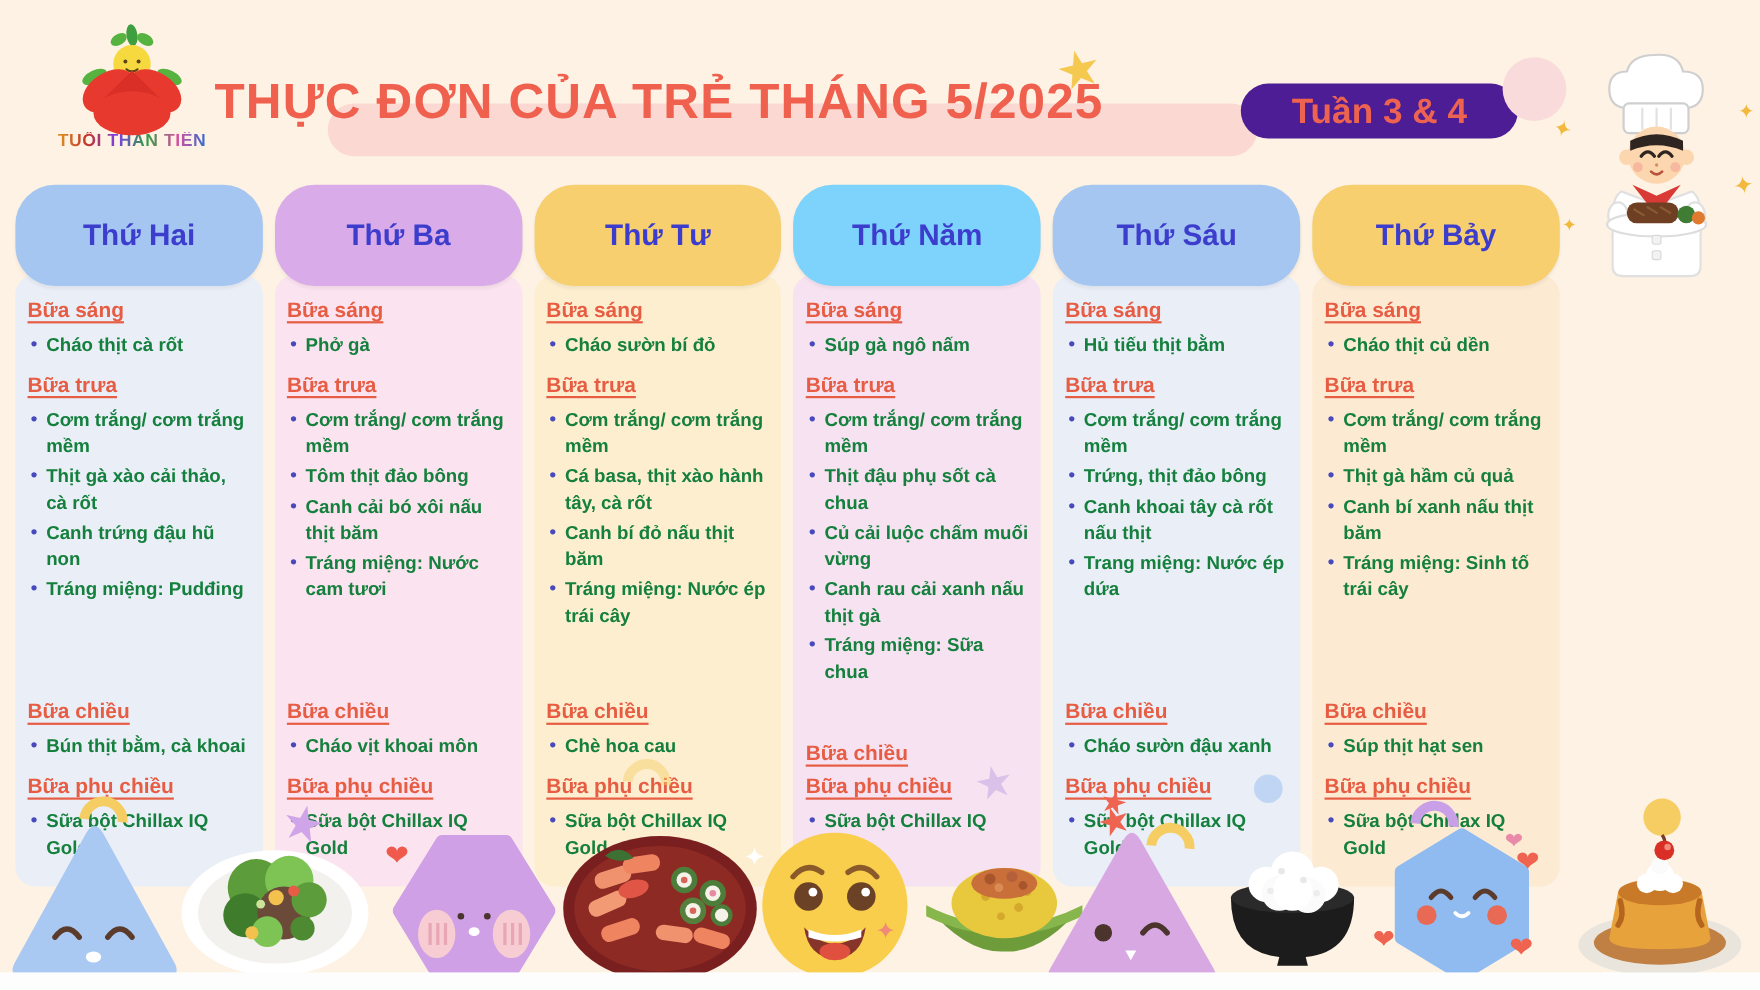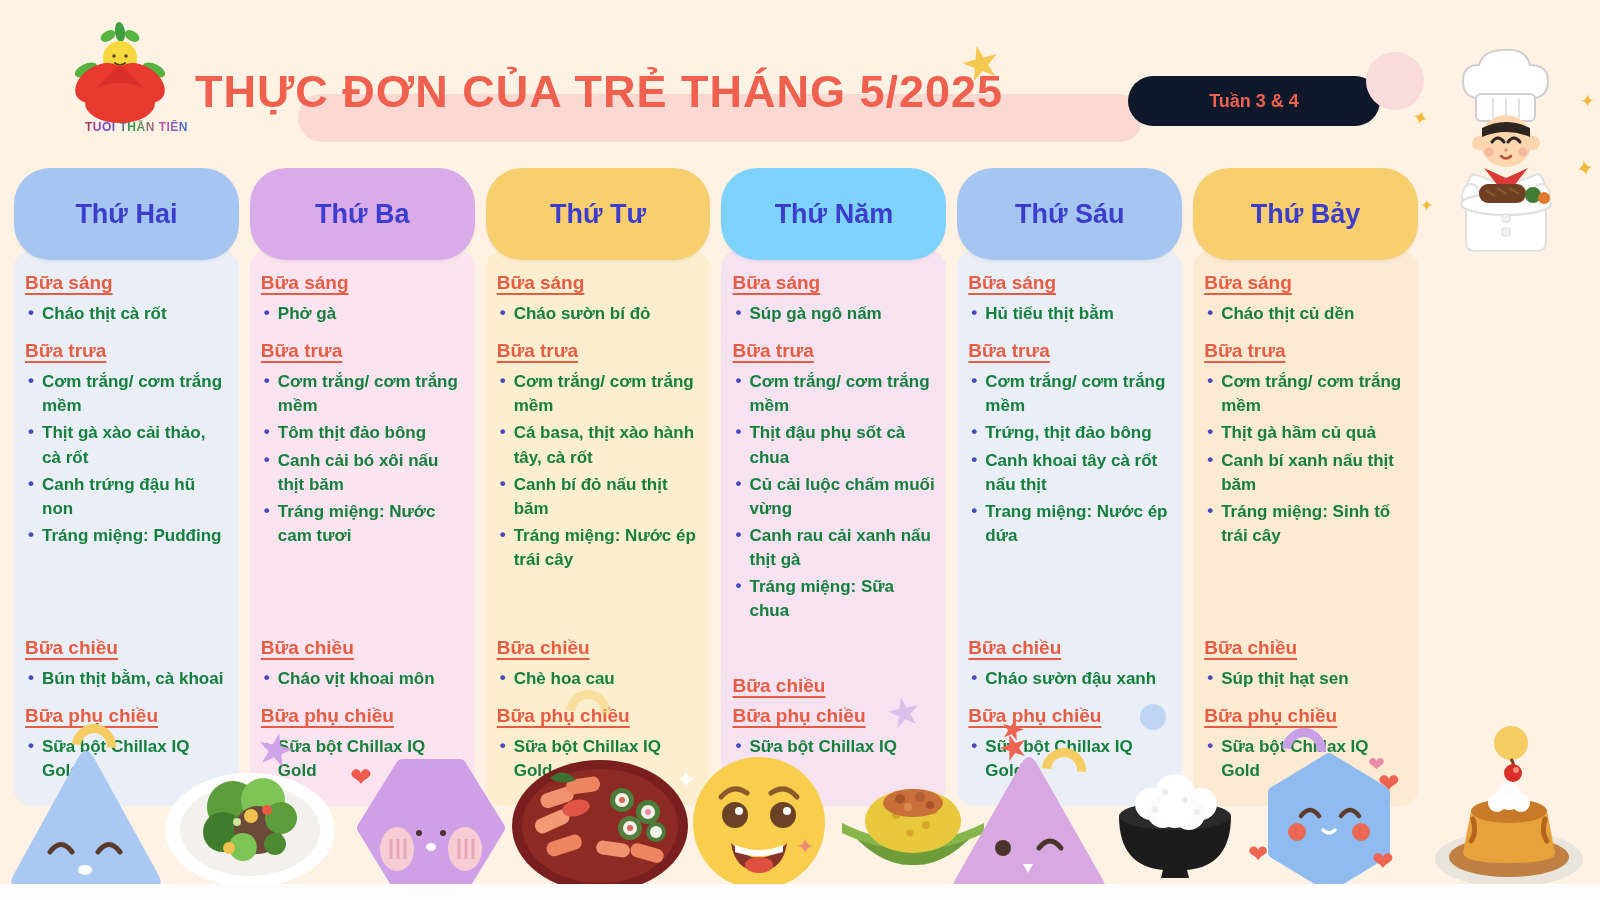--- a/index.html
+++ b/index.html
@@ -6,32 +6,32 @@
   body{
     width:1600px;height:900px;position:relative;overflow:hidden;
     background:#fdf2e3;
     font-family:"Liberation Sans","DejaVu Sans",sans-serif;
     font-weight:700;
   }
   
   .header{position:absolute;left:0;top:0;width:1600px;height:168px;}
   .logo{position:absolute;left:52px;top:20px;width:136px;height:130px;text-align:center;}
   .logo-text{
-    font-size:12px;letter-spacing:.5px;margin-top:-4px;
+    font-size:16px;letter-spacing:.5px;margin-top:-4px;
     background:linear-gradient(90deg,#e09426,#c2342b,#7b3fe4,#2e9e44,#d84f9e,#2b6fd4);
-    -webkit-background-clip:text;background-clip:text;color:transparent;text-align:right;
+    -webkit-background-clip:text;background-clip:text;color:transparent;
   }
   .title-banner{position:absolute;left:298px;top:94px;width:845px;height:48px;border-radius:26px;background:#fbd8d2;}
   .page-title{
     position:absolute;left:195px;top:66px;width:850px;margin:0;
     font-size:45px;letter-spacing:1px;color:#f0604e;font-weight:800;white-space:nowrap;
   }
   .week-badge{
     position:absolute;left:1128px;top:76px;width:252px;height:50px;border-radius:25px;
-    background:#0f172a;color:#ee6350;font-size:18px;display:flex;align-items:center;justify-content:center;
+    background:#4c1d95;color:#ee6350;font-size:32px;display:flex;align-items:center;justify-content:center;
   }
   .star{position:absolute;line-height:1;}
   .star-title{left:960px;top:40px;font-size:46px;color:#f5c84f;transform:rotate(-14deg);}
   .pink-circle{position:absolute;left:1366px;top:52px;width:58px;height:58px;border-radius:50%;background:#fadbdc;}
   .chef{position:absolute;left:1445px;top:44px;width:122px;height:218px;z-index:12;}
   .sparkle{position:absolute;line-height:1;color:#f2b93c;z-index:12;}
 
   
   .menu-grid{
     position:absolute;left:14px;top:168px;width:1404px;

